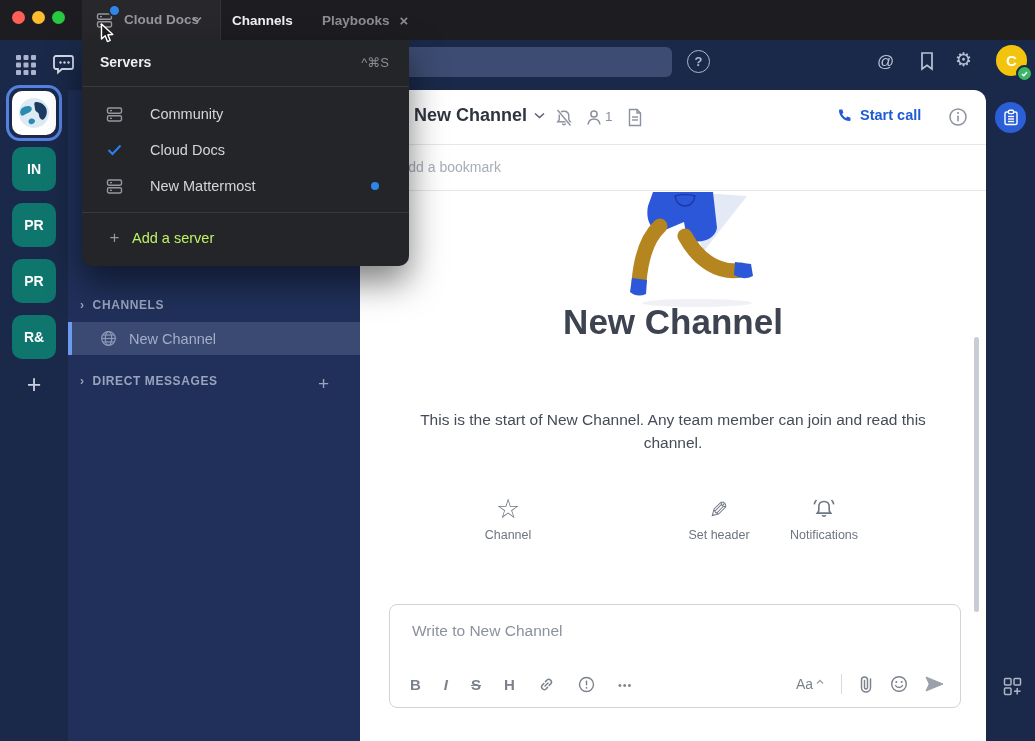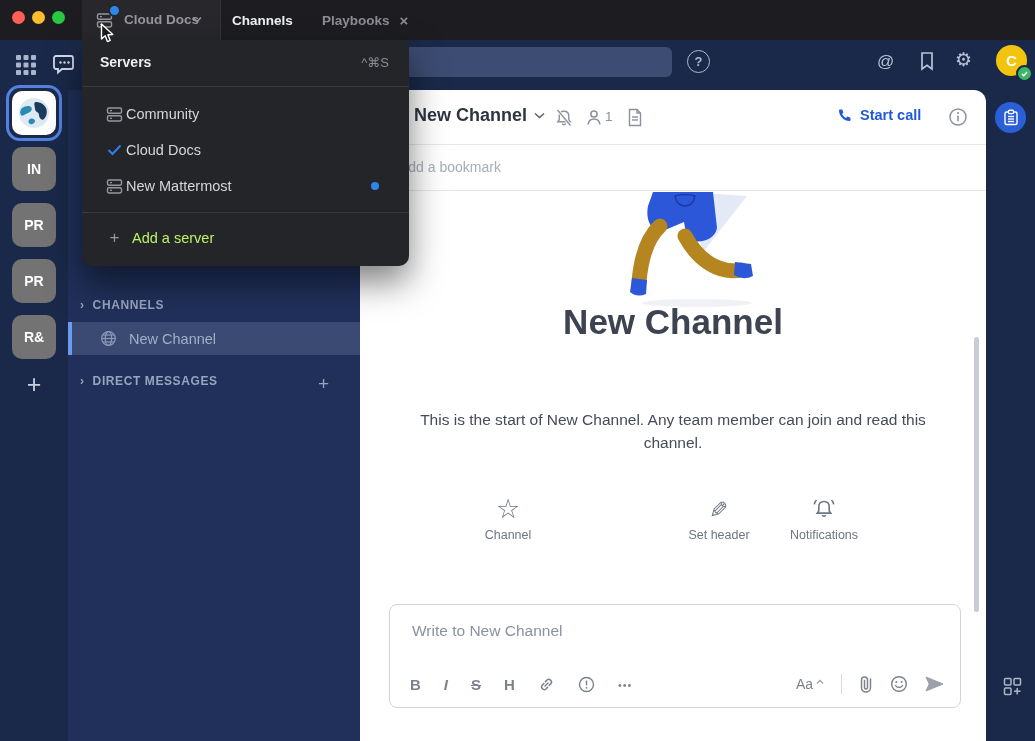--- a/index.html
+++ b/index.html
@@ -34,21 +34,21 @@
   .gh-at{position:absolute;left:877px;top:12px;color:#b9c2d6;font-size:17px;}
   .gh-bm{position:absolute;left:918px;top:11px;}
   .gh-gear{position:absolute;left:955px;top:8px;color:#b9c2d6;font-size:19px;}
   .gh-avatar{position:absolute;left:996px;top:5px;width:31px;height:31px;border-radius:50%;
              background:#f2c40e;color:#fff;font-weight:700;font-size:15px;
              display:flex;align-items:center;justify-content:center;}
   .gh-status{position:absolute;left:1016px;top:25px;width:13px;height:13px;border-radius:50%;
              background:#3db665;border:2px solid #1a2949;display:flex;align-items:center;justify-content:center;}
   
   .team-rail{position:absolute;left:0;top:90px;width:68px;bottom:0;background:#1a2949;}
-  .team{position:absolute;left:12px;width:44px;height:44px;border-radius:10px;background:#737373;
+  .team{position:absolute;left:12px;width:44px;height:44px;border-radius:10px;background:#0f766e;
         color:#fff;font-weight:700;font-size:14px;display:flex;align-items:center;justify-content:center;}
   .team.globe{background:#fff;}
   .sel-ring{position:absolute;left:6px;top:-5px;width:56px;height:56px;border:3px solid #5580e0;
             border-radius:14px;box-sizing:border-box;}
   .team-add{position:absolute;left:12px;top:280px;width:44px;text-align:center;color:#c9d0de;
             font-size:25px;font-weight:400;}
   
   .channel-sidebar{position:absolute;left:68px;top:90px;width:292px;bottom:0;background:#20305a;}
   .sb-cat{position:absolute;left:12px;font-size:12px;font-weight:700;letter-spacing:.05em;color:#98a3bd;
           display:flex;align-items:center;gap:8px;}
@@ -105,21 +105,21 @@
                 background:#2b5fd8;display:flex;align-items:center;justify-content:center;}
   .rr-apps{position:absolute;left:17px;top:587px;}
   
   .servers-menu{position:absolute;left:82px;top:40px;width:327px;height:226px;background:#232529;
                 border-radius:0 0 10px 10px;box-shadow:0 16px 34px rgba(0,0,0,.5);z-index:40;}
   .sm-title{position:absolute;left:18px;top:14px;font-size:14px;font-weight:700;color:#eceef0;}
   .sm-shortcut{position:absolute;right:20px;top:15px;font-size:13px;color:#8b8d93;}
   .sm-div{position:absolute;left:0;width:100%;height:1px;background:#38393e;}
   .sm-item{position:absolute;left:0;width:100%;height:36px;display:flex;align-items:center;}
   .sm-item .smi-icon{width:17px;margin-left:24px;display:flex;justify-content:center;}
-  .sm-item .smi-label{margin-left:3px;font-size:14.5px;color:#d5d6d9;}
+  .sm-item .smi-label{margin-left:27px;font-size:14.5px;color:#d5d6d9;}
   .sm-dot{position:absolute;left:289px;top:142px;width:8px;height:8px;border-radius:50%;background:#2d87e8;}
   .sm-add{position:absolute;left:0;top:180px;width:100%;height:36px;display:flex;align-items:center;}
   .sm-add .sma-plus{width:17px;margin-left:24px;color:#97989d;font-size:17px;display:flex;justify-content:center;}
   .sm-add .sma-label{margin-left:9px;font-size:14.5px;color:#bef264;}
   .cursor{position:absolute;left:100px;top:23px;z-index:99;}
 </style>
 </head>
 <body>
 
 <div id="app">

